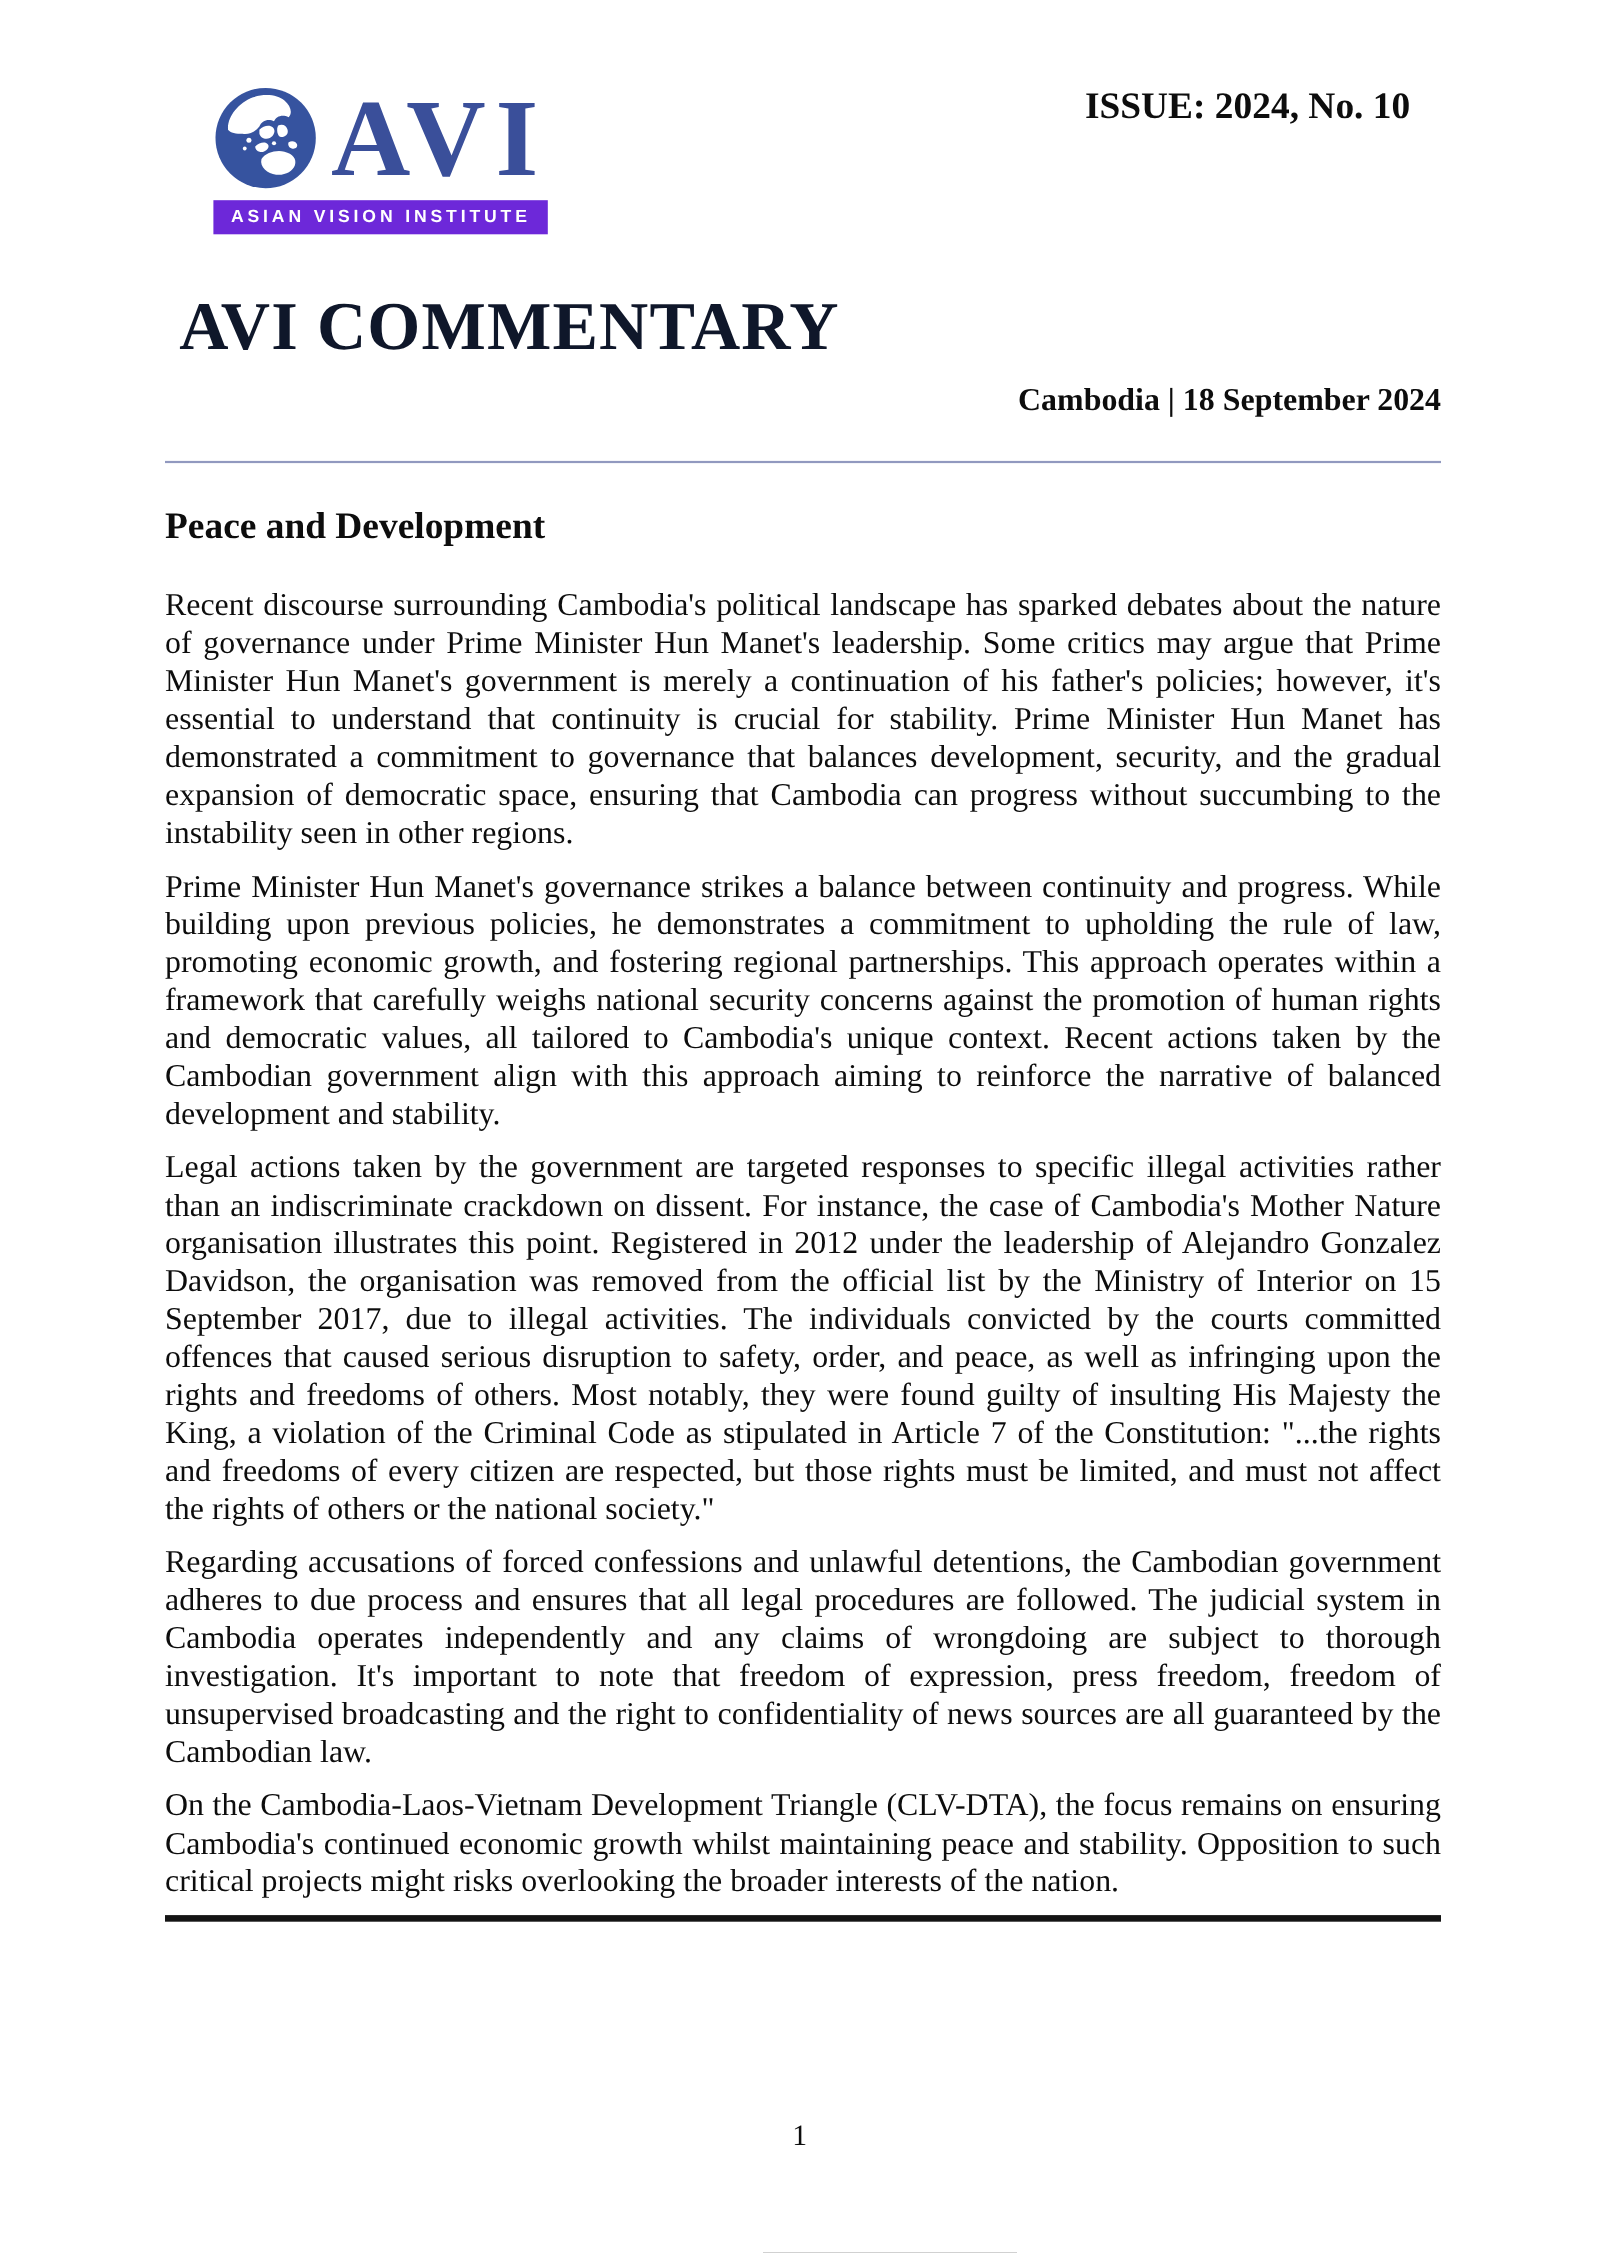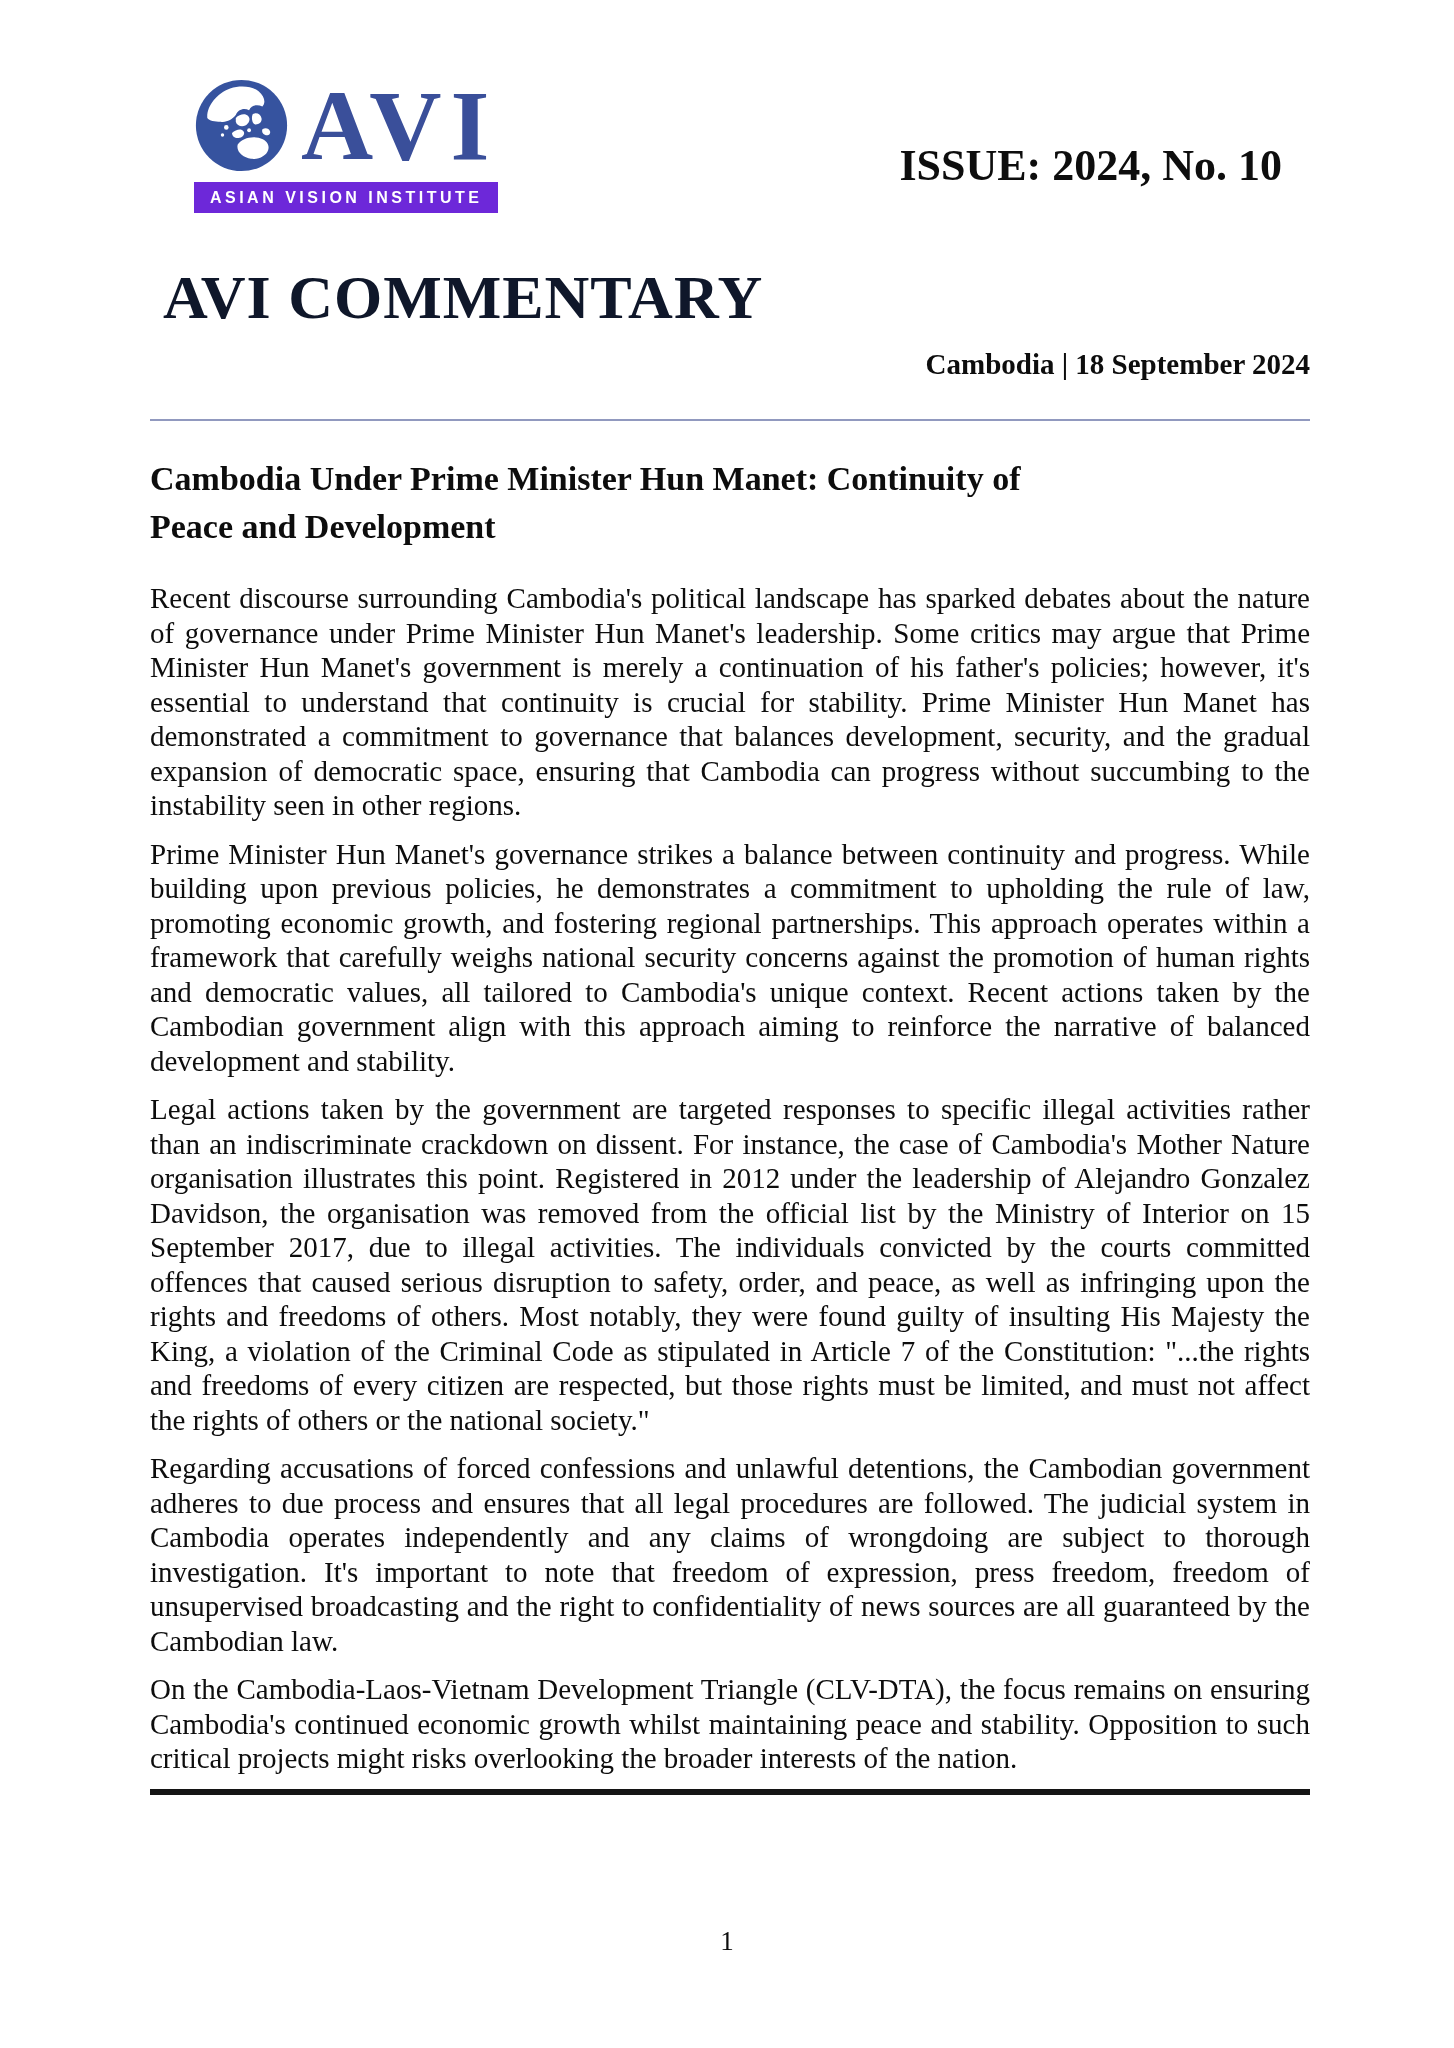--- a/index.html
+++ b/index.html
@@ -40,24 +40,23 @@
     color: #ffffff;
     font-family: "Liberation Sans", sans-serif;
     font-weight: bold;
     font-size: 16px;
     letter-spacing: 3.5px;
     text-align: center;
     padding: 7px 10px 6px 10px;
     white-space: nowrap;
   }
   .issue {
-    margin-top: 62px;
     margin-right: 28px;
     font-weight: bold;
-    font-size: 44px;
+    font-size: 34px;
     white-space: nowrap;
   }
 
   
   .series {
     margin: 52px 0 0 13px;
     font-size: 62px;
     font-weight: bold;
     color: #0f172a;
     letter-spacing: 1px;
@@ -152,21 +151,20 @@
     <div class="issue">ISSUE: 2024, No. 10</div>
   </header>
 
   <h2 class="series">AVI COMMENTARY</h2>
 
   <div class="dateline">Cambodia | 18 September 2024</div>
 
   <hr class="thin-rule">
 
   <h1 class="title">
-    <span>Cambodia Under Prime Minister Hun Manet: Continuity of</span>
     <span>Peace and Development</span>
   </h1>
 
 
   <div class="body">
     <p>Recent discourse surrounding Cambodia's political landscape has sparked debates about the nature of governance under Prime Minister Hun Manet's leadership. Some critics may argue that Prime Minister Hun Manet's government is merely a continuation of his father's policies; however, it's essential to understand that continuity is crucial for stability. Prime Minister Hun Manet has demonstrated a commitment to governance that balances development, security, and the gradual expansion of democratic space, ensuring that Cambodia can progress without succumbing to the instability seen in other regions.</p>
     <p>Prime Minister Hun Manet's governance strikes a balance between continuity and progress. While building upon previous policies, he demonstrates a commitment to upholding the rule of law, promoting economic growth, and fostering regional partnerships. This approach operates within a framework that carefully weighs national security concerns against the promotion of human rights and democratic values, all tailored to Cambodia's unique context. Recent actions taken by the Cambodian government align with this approach aiming to reinforce the narrative of balanced development and stability.</p>
     <p>Legal actions taken by the government are targeted responses to specific illegal activities rather than an indiscriminate crackdown on dissent. For instance, the case of Cambodia's Mother Nature organisation illustrates this point. Registered in 2012 under the leadership of Alejandro Gonzalez Davidson, the organisation was removed from the official list by the Ministry of Interior on 15 September 2017, due to illegal activities. The individuals convicted by the courts committed offences that caused serious disruption to safety, order, and peace, as well as infringing upon the rights and freedoms of others. Most notably, they were found guilty of insulting His Majesty the King, a violation of the Criminal Code as stipulated in Article 7 of the Constitution: "...the rights and freedoms of every citizen are respected, but those rights must be limited, and must not affect the rights of others or the national society."</p>
     <p>Regarding accusations of forced confessions and unlawful detentions, the Cambodian government adheres to due process and ensures that all legal procedures are followed. The judicial system in Cambodia operates independently and any claims of wrongdoing are subject to thorough investigation. It's important to note that freedom of expression, press freedom, freedom of unsupervised broadcasting and the right to confidentiality of news sources are all guaranteed by the Cambodian law.</p>
     <p>On the Cambodia-Laos-Vietnam Development Triangle (CLV-DTA), the focus remains on ensuring Cambodia's continued economic growth whilst maintaining peace and stability. Opposition to such critical projects might risks overlooking the broader interests of the nation.</p>

